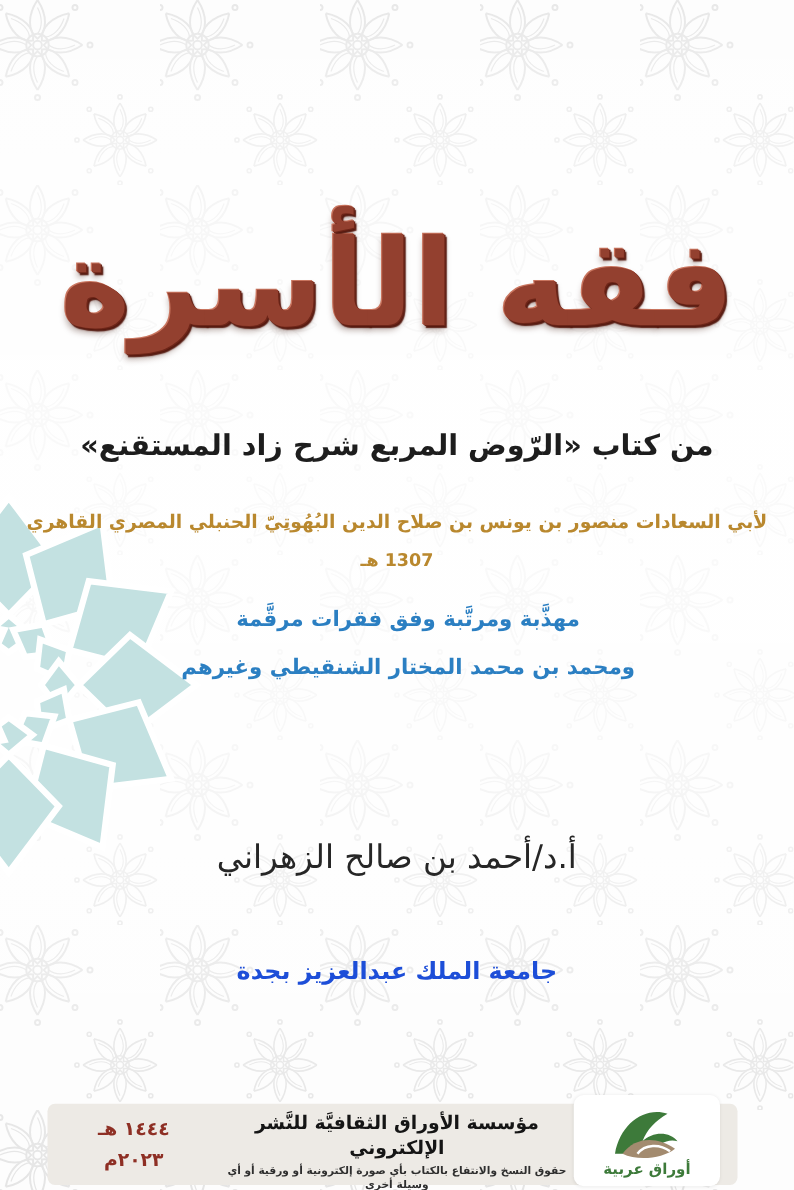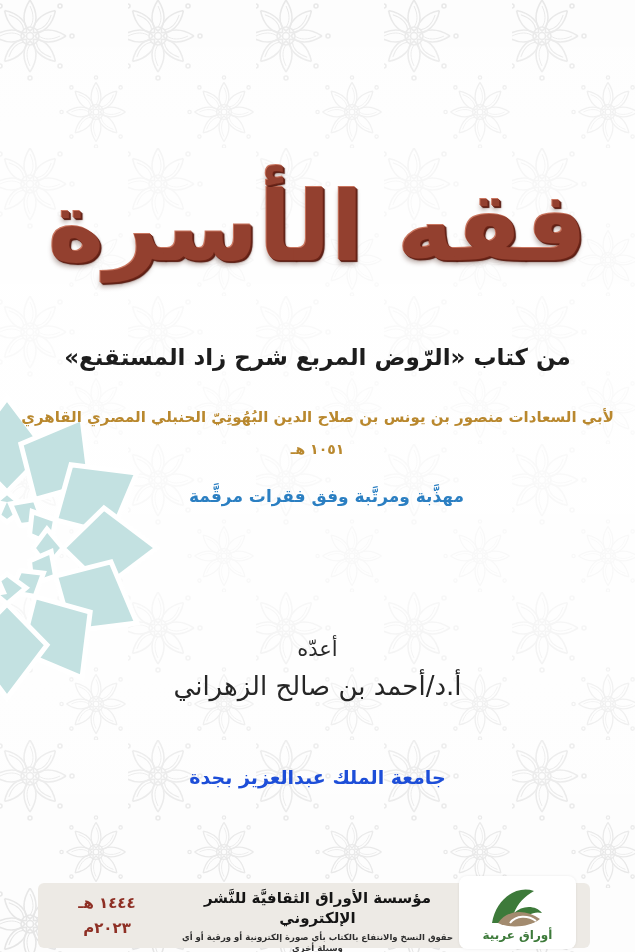--- a/index.html
+++ b/index.html
@@ -123,25 +123,25 @@
     <use href="#petal" transform="rotate(270)"></use>
     <use href="#petal" transform="rotate(300)"></use>
     <use href="#petal" transform="rotate(330)"></use>
   </g>
 </svg>
 
 <div class="content">
   <div class="txt main-title">فقه الأسرة</div>
   <div class="txt source-line">من كتاب «الرّوض المربع شرح زاد المستقنع»</div>
   <div class="txt orig-author">لأبي السعادات منصور بن يونس بن صلاح الدين  البُهُوتِيّ الحنبلي المصري القاهري</div>
-  <div class="txt orig-death">١٠٥١ هـ</div>
+  <div class="txt orig-death">1307 هـ</div>
   <div class="txt features">
     <div>مهذَّبة ومرتَّبة وفق فقرات مرقَّمة</div>
+    <div>ومحمد بن محمد المختار الشنقيطي وغيرهم</div>
   </div>
-  <div class="txt prepared-label">أعدّه</div>
   <div class="txt preparer-name">أ.د/أحمد بن صالح الزهراني</div>
   <div class="txt prep-title2">جامعة الملك عبدالعزيز بجدة</div>
 </div>
 
 <div class="footer-bar"></div>
 
 <div class="footer-dates">
   <div>١٤٤٤ هـ</div>
   <div>٢٠٢٣م</div>
 </div>

